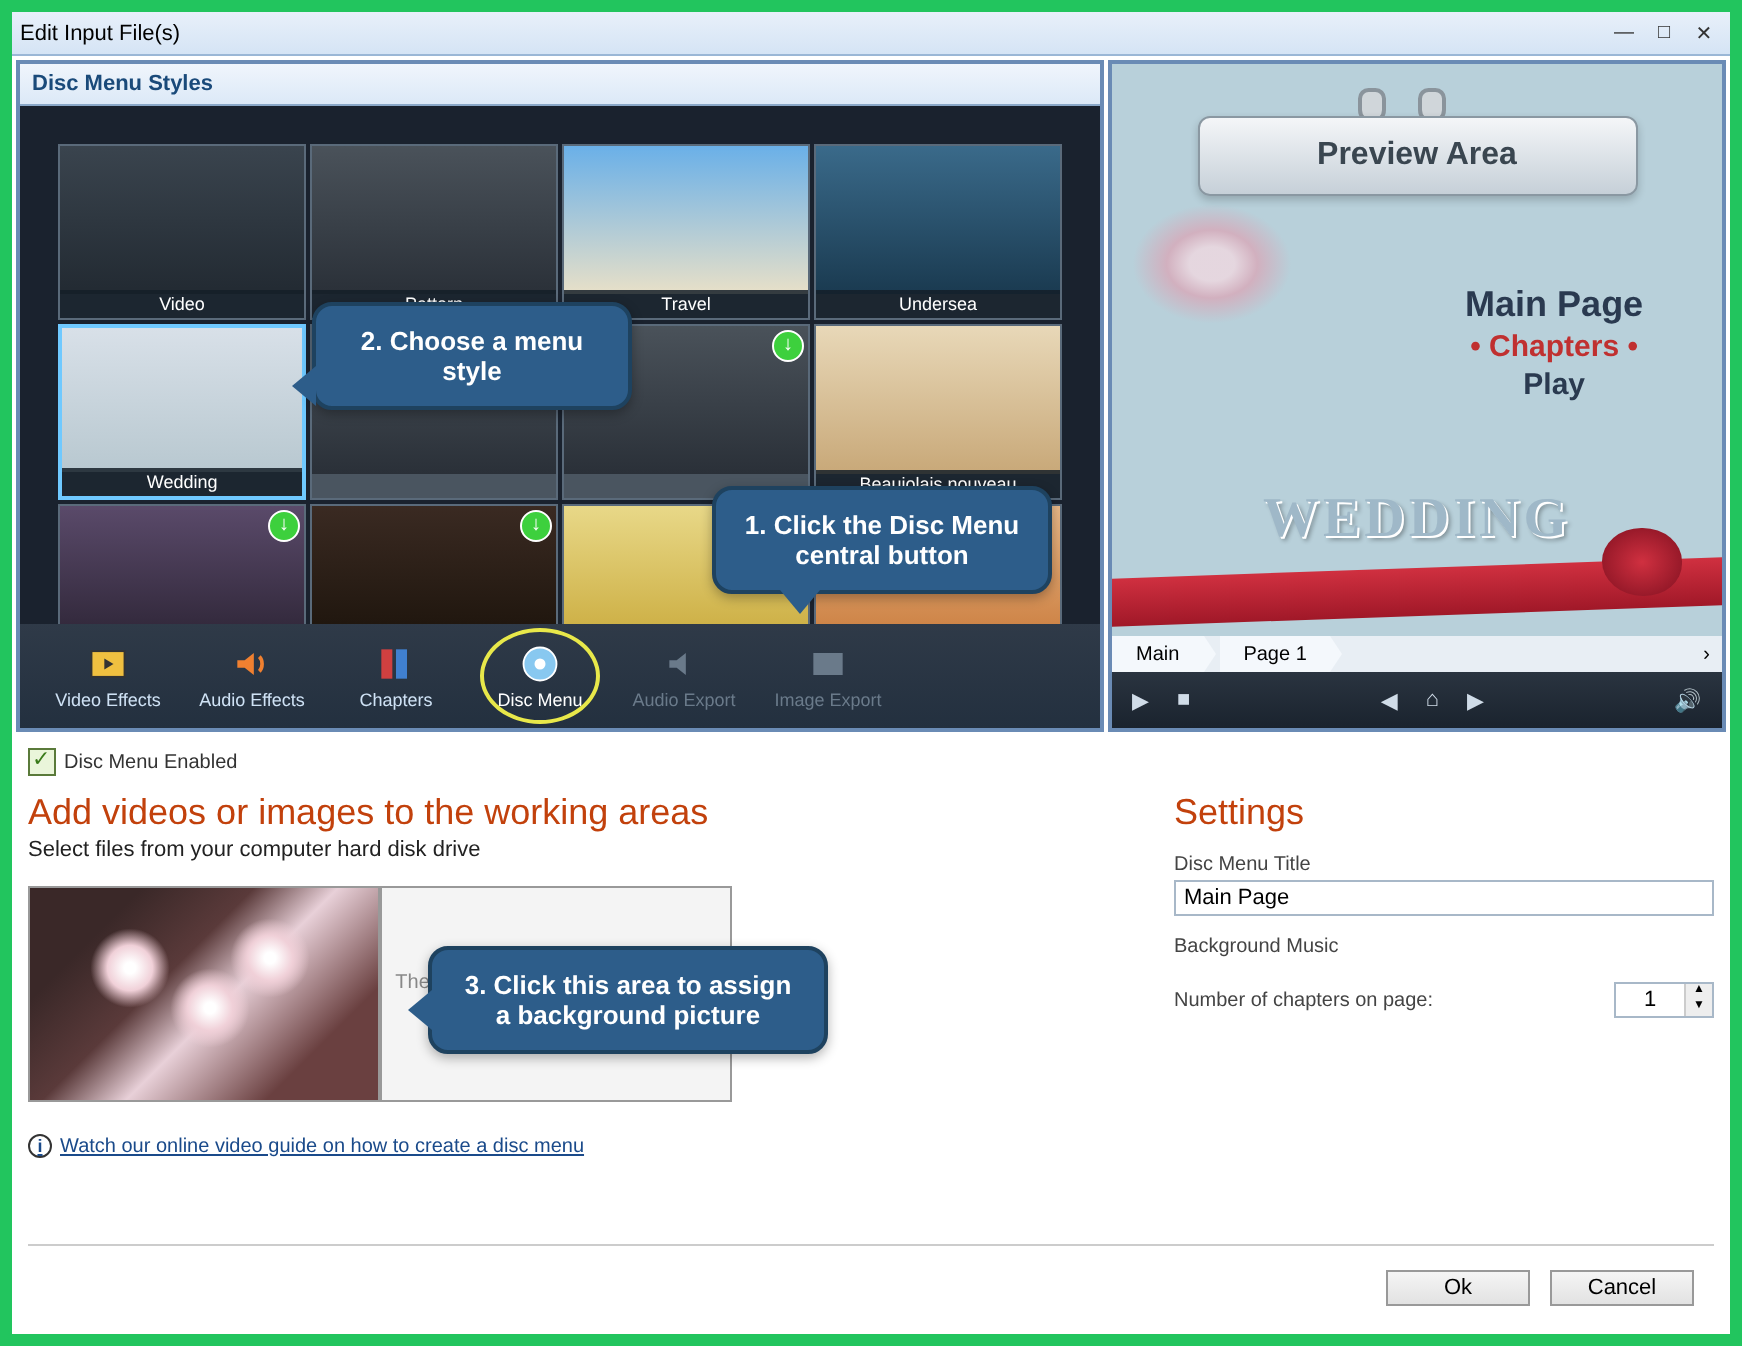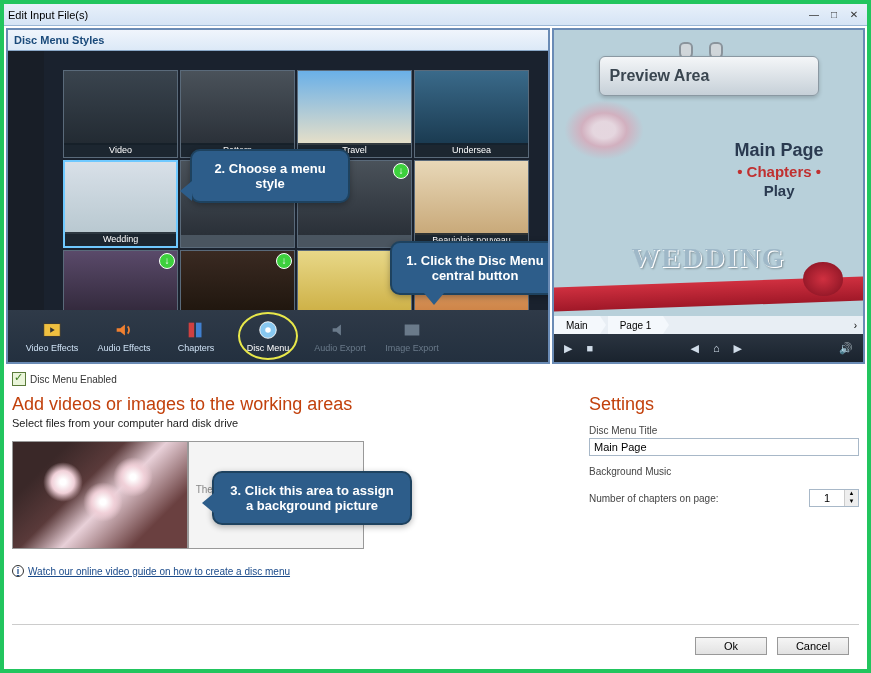--- a/index.html
+++ b/index.html
@@ -1,48 +1,48 @@
 <!DOCTYPE html>
 <html><head>
 <meta charset="utf-8">
 <style>
 * { box-sizing: border-box; margin: 0; padding: 0; font-family: Tahoma, Arial, sans-serif; }
 body { background: #fff; width: 871px; height: 673px; overflow: hidden; }
 
-.window { width: 871px; height: 673px; border: 4px solid #22c55e; display: flex; flex-direction: column; background: #fff; }
+.window { width: 871px; height: 673px; border: 6px solid #22c55e; display: flex; flex-direction: column; background: #fff; }
 
 .titlebar { height: 22px; background: linear-gradient(#e8f0fa, #d5e4f5); display: flex; align-items: center; padding: 0 4px; font-size: 11px; color: #000; border-bottom: 1px solid #9ab7d6; }
 .titlebar .title { flex: 1; }
 .titlebar .win-btn { width: 18px; height: 14px; margin-left: 2px; display: flex; align-items: center; justify-content: center; font-size: 10px; cursor: pointer; color: #333; }
 
 .content-top { display: flex; height: 340px; }
 
 .left-panel { width: 544px; border: 2px solid #6a8bb5; margin: 2px; background: #181e27; display: flex; flex-direction: column; position: relative; }
 .styles-header { background: linear-gradient(#f0f5fc,#dce9f7); color: #1a4a7a; font-size: 11px; font-weight: bold; padding: 4px 6px; border-bottom: 1px solid #8aa8c8; }
-.styles-grid { flex: 1; overflow: hidden; background: #1a222e; padding: 18px; position: relative; margin-left: 36px; }
+.styles-grid { flex: 1; overflow: hidden; background: #1a222e; padding: 18px; position: relative; }
 .thumb-row { display: flex; }
 .thumb { width: 132px; height: 88px; margin: 1px; background: #4a5560; position: relative; border: 1px solid #5a6a7a; }
 .thumb.sel { border: 2px solid #6fc9ff; }
 .thumb-cap { position: absolute; bottom: 0; left: 0; right: 0; background: rgba(20,30,40,.85); color: #fff; font-size: 9px; text-align: center; padding: 2px; }
 .thumb-img { position:absolute; top:0; left:0; right:0; bottom:12px; }
 .thumb-badge { position:absolute; top:2px; right:2px; width:16px; height:16px; border-radius:50%; background:#3dd03d; border:1px solid #fff; font-size:10px; text-align:center; color:#fff; line-height:14px; }
 
 .toolbar { height: 52px; background: linear-gradient(#2f3a48,#23303f); display: flex; align-items: center; padding: 0 8px; }
 .tool-btn { width: 72px; height: 48px; display: flex; flex-direction: column; align-items: center; justify-content: center; color: #cfe2f5; font-size: 9px; cursor: pointer; position: relative; }
 .tool-btn.active { color: #fff; }
 .tool-btn .tool-ico { width: 22px; height: 22px; margin-bottom: 2px; }
 .tool-btn.disabled { color: #6a7a8a; }
 .ring { position: absolute; width: 60px; height: 48px; border: 2px solid #e8e84a; border-radius: 50%; pointer-events: none; }
 
 .callout { position: absolute; background: #2d5d8a; border: 2px solid #1e425f; border-radius: 10px; color: #fff; font-size: 13px; font-weight: bold; text-align: center; padding: 10px 14px; z-index: 20; box-shadow: 0 2px 6px rgba(0,0,0,.3); }
 .callout .tail { position:absolute; width:0; height:0; }
 
 .right-panel { flex: 1; margin: 2px 2px 2px 0; border: 2px solid #6a8bb5; background: #1a232e; display: flex; flex-direction: column; position: relative; }
 .preview-box { flex: 1; background: #b8d0da; position: relative; overflow: hidden; }
-.preview-label { position: absolute; top: 26px; left: 50%; transform: translateX(-50%); width: 220px; background: linear-gradient(#f4f6f8,#c6d0d8); border: 1px solid #8a98a2; border-radius: 6px; padding: 10px; font-size: 16px; font-weight: bold; color: #3a4650; box-shadow: 0 2px 4px rgba(0,0,0,.2); }
+.preview-label { position: absolute; top: 26px; left: 50%; transform: translateX(-50%); width: 220px; background: linear-gradient(#f4f6f8,#c6d0d8); border: 1px solid #8a98a2; border-radius: 6px; padding: 10px; font-size: 16px; font-weight: bold; color: #3a4650; text-align: center; box-shadow: 0 2px 4px rgba(0,0,0,.2); }
 .preview-binding { position:absolute; top:12px; left:50%; transform:translateX(-50%); width:60px; height:18px; display:flex; gap:16px; }
 .spiral { width:14px; height:18px; border:2px solid #8a949c; border-radius: 6px 6px 8px 8px; background:#d0d6da; }
 .preview-menu { position: absolute; top: 110px; right: 30px; text-align: center; font-family: Georgia, serif; }
 .pm-main { font-size: 18px; color: #2a3a50; font-weight: bold; }
 .pm-chap { font-size: 15px; color: #c03030; font-weight: bold; margin: 2px 12px; }
 .pm-play { font-size: 15px; color: #2a3a50; font-weight: bold; }
 .wedding-text { position:absolute; bottom:42px; left:50%; transform:translateX(-50%); font-family: Georgia, serif; font-size:28px; font-weight:bold; color:#9fb8c8; text-shadow:1px 1px 0 #fff, 2px 2px 2px rgba(0,0,0,.3); letter-spacing:2px; }
 .ribbon { position:absolute; bottom:10px; left:-10px; right:-10px; height:24px; background: linear-gradient(#d03040,#a01828); transform: rotate(-2deg); }
 .rose { position:absolute; bottom:20px; right:20px; width:40px; height:34px; background:radial-gradient(#d03040,#801020); border-radius:50% 50% 48% 52%; }
 .flowers { position:absolute; top:70px; left:10px; width:80px; height:60px; background:radial-gradient(#f0d8e0 20%,#d8a8b8 40%,#b8d0da 70%); border-radius:40%; opacity:.8; }

